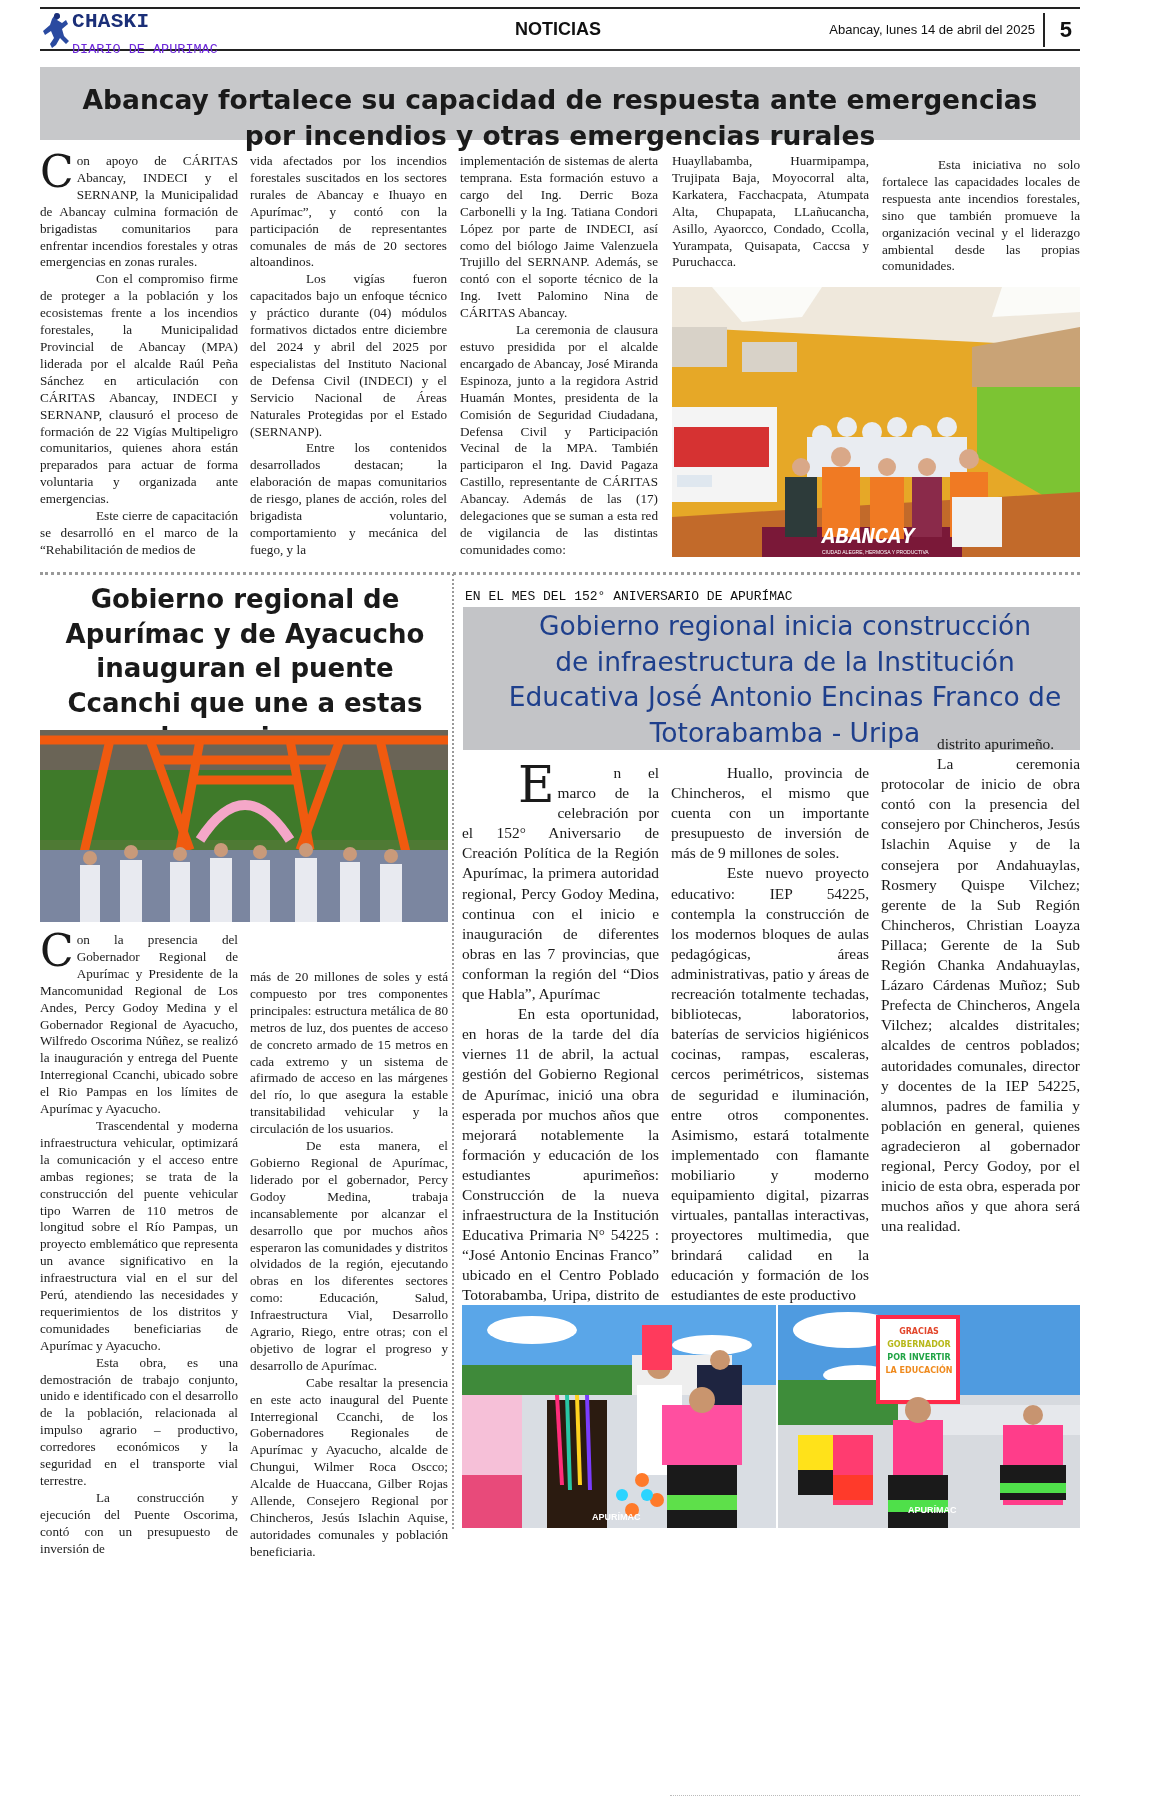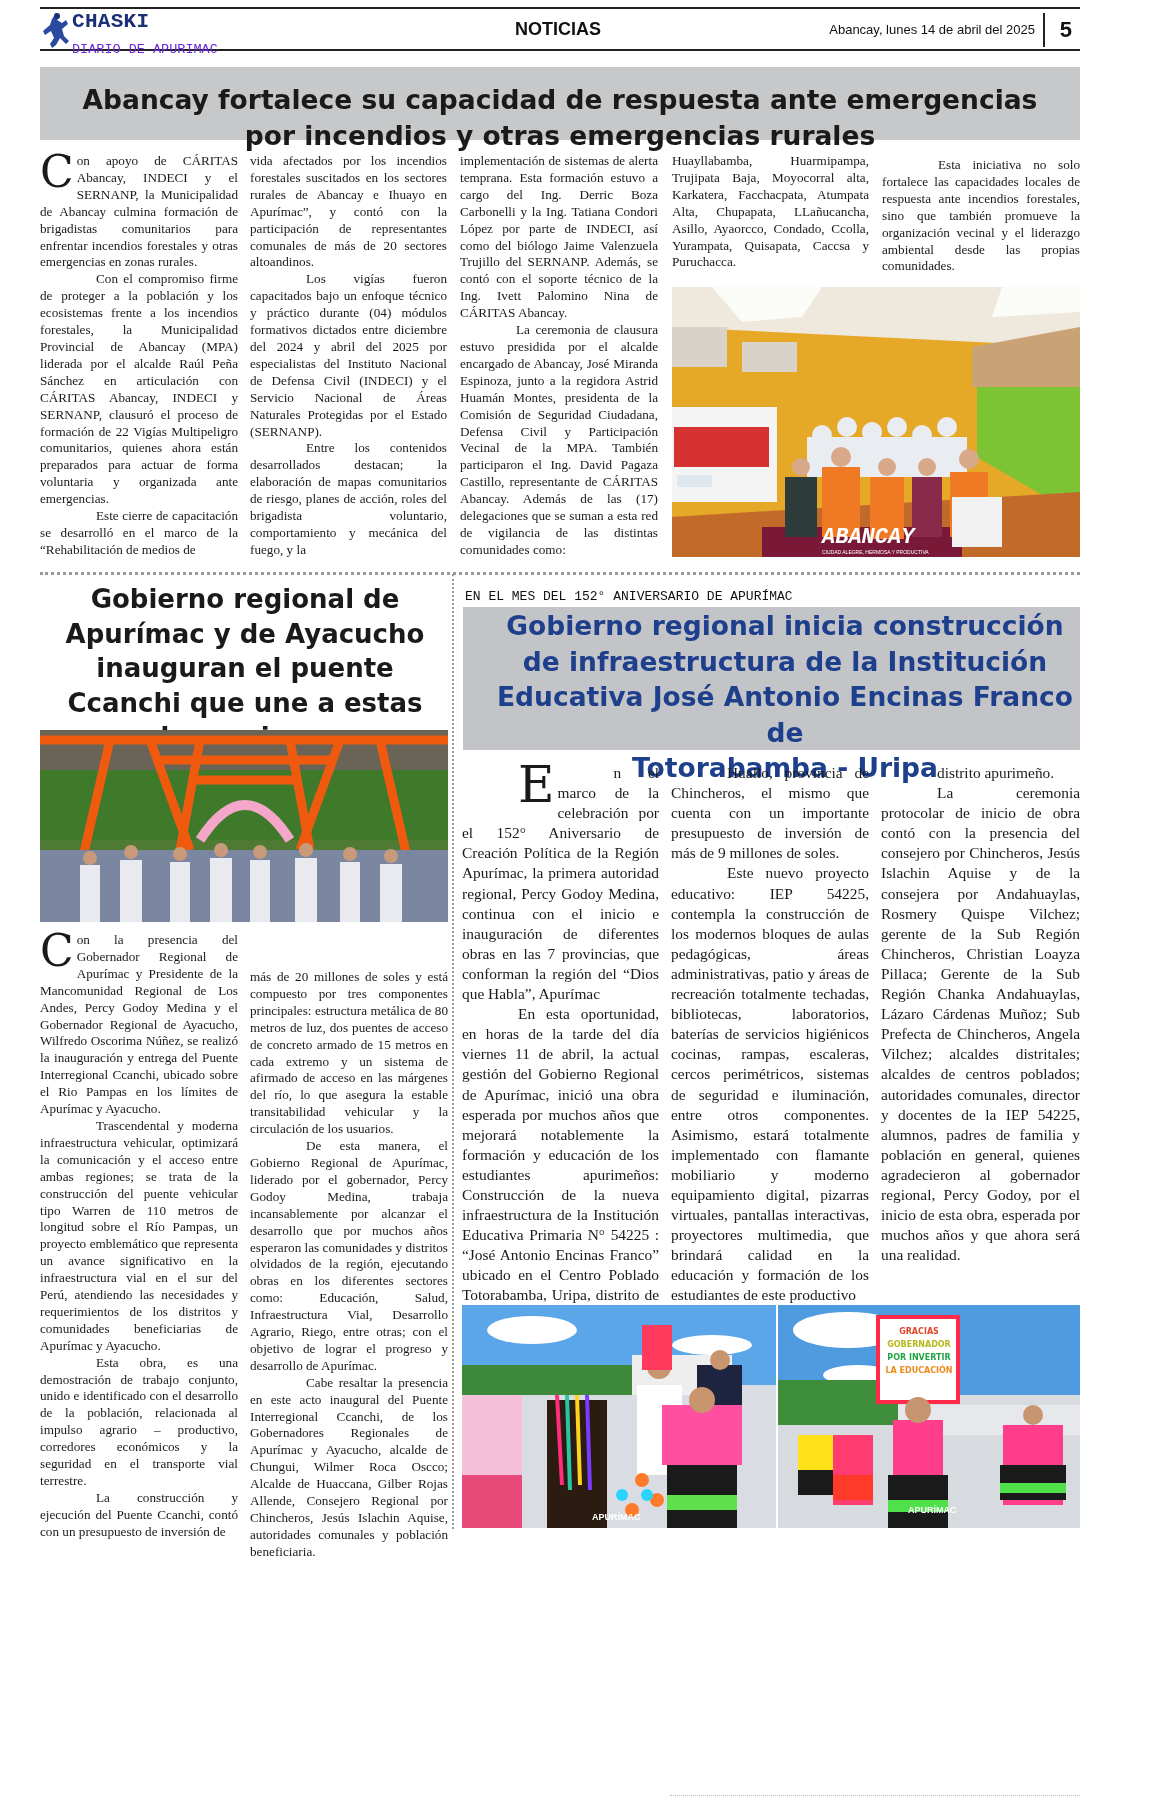--- a/index.html
+++ b/index.html
@@ -42,21 +42,21 @@
 
   
   .headline-2 { position: absolute; left: 40px; top: 582px; width: 410px; text-align: center;
     font-family: "DejaVu Sans", sans-serif; font-weight: bold; font-size: 26px; line-height: 34.5px; color: #1a1a1a; }
 
   
   .kicker { position: absolute; left: 465px; top: 589px; font-family: Liberation Mono, monospace;
     font-size: 13px; color: #111; text-align: center; }
   .headline-band-3 { position: absolute; left: 463px; top: 607px; width: 617px; height: 143px;
     background: #c3c4c7; text-align: center; }
-  .headline-3 { font-family: "DejaVu Sans", sans-serif; font-weight: bold; font-size: 26.5px; line-height: 35.5px;
+  .headline-3 { font-family: "DejaVu Sans", sans-serif; font-weight: normal; font-size: 26.5px; line-height: 35.5px;
     color: #1e3f8c; padding-top: 1px; margin-left: 27px; }
 
   .col.big { font-size: 15.4px; line-height: 20.1px; }
   .col.big p { text-indent: 56px; }
 
   .footer-rule { position: absolute; left: 670px; top: 1795px; width: 410px; height: 0; border-top: 1px dotted #bbb; }
 </style>
 </head>
 <body>
 
@@ -195,21 +195,21 @@
         <circle cx="310" cy="124" r="7"></circle>
           <circle cx="351" cy="126" r="7"></circle>
       </g>
     </svg>
   </div>
 
   <div class="col" style="left:40px; top:932px; width:198px;">
     <p class="noindent"><span class="dropcap">C</span><span>on la presencia del Gobernador Regional de Apurímac y Presidente de la Mancomunidad Regional de Los Andes, Percy Godoy Medina y el Gobernador Regional de Ayacucho, Wilfredo Oscorima Núñez, se realizó la inauguración y entrega del Puente Interregional Ccanchi, ubicado sobre el Rio Pampas en los límites de Apurímac y Ayacucho.</span></p>
     <p>Trascendental y moderna infraestructura vehicular, optimizará la comunicación y el acceso entre ambas regiones; se trata de la construcción del puente vehicular tipo Warren de 110 metros de longitud sobre el Río Pampas, un proyecto emblemático que representa un avance significativo en la infraestructura vial en el sur del Perú, atendiendo las necesidades y requerimientos de los distritos y comunidades beneficiarias de Apurímac y Ayacucho.</p>
     <p>Esta obra, es una demostración de trabajo conjunto, unido e identificado con el desarrollo de la población, relacionada al impulso agrario – productivo, corredores económicos y la seguridad en el transporte vial terrestre.</p>
-    <p>La construcción y ejecución del Puente Ccanchi, contó con un presupuesto de inversión de</p>
+    <p>La construcción y ejecución del Puente Oscorima, contó con un presupuesto de inversión de</p>
   </div>
 
   <div class="col" style="left:250px; top:932px; width:198px;margin-top:37px;">
     <p class="noindent">más de 20 millones de soles y está compuesto por tres componentes principales: estructura metálica de 80 metros de luz, dos puentes de acceso de concreto armado de 15 metros en cada extremo y un sistema de afirmado de acceso en las márgenes del río, lo que asegura la estable transitabilidad vehicular y la circulación de los usuarios.</p>
     <p>De esta manera, el Gobierno Regional de Apurímac, liderado por el gobernador, Percy Godoy Medina, trabaja incansablemente por alcanzar el desarrollo que por muchos años esperaron las comunidades y distritos olvidados de la región, ejecutando obras en los diferentes sectores como: Educación, Salud, Infraestructura Vial, Desarrollo Agrario, Riego, entre otras; con el objetivo de lograr el progreso y desarrollo de Apurímac.</p>
     <p>Cabe resaltar la presencia en este acto inaugural del Puente Interregional Ccanchi, de los Gobernadores Regionales de Apurímac y Ayacucho, alcalde de Chungui, Wilmer Roca Oscco; Alcalde de Huaccana, Gilber Rojas Allende, Consejero Regional por Chincheros, Jesús Islachin Aquise, autoridades comunales y población beneficiaria.</p>
   </div>
 </section>
 
 <section>
@@ -226,21 +226,21 @@
   <div class="col big" style="left:462px; top:763px; width:197px;">
     <p class="noindent"><span class="dropcap" style="font-size:50px; line-height:40px;">E</span><span>n el marco de la celebración por el 152° Aniversario de Creación Política de la Región Apurímac, la primera autoridad regional, Percy Godoy Medina, continua con el inicio e inauguración de diferentes obras en las 7 provincias, que conforman la región del “Dios que Habla”, Apurímac</span></p>
     <p>En esta oportunidad, en horas de la tarde del día viernes 11 de abril, la actual gestión del Gobierno Regional de Apurímac, inició una obra esperada por muchos años que mejorará notablemente la formación y educación de los estudiantes apurimeños: Construcción de la nueva infraestructura de la Institución Educativa Primaria N° 54225 : “José Antonio Encinas Franco” ubicado en el Centro Poblado Totorabamba, Uripa, distrito de Anco</p>
   </div>
 
   <div class="col big" style="left:671px; top:763px; width:198px;">
     <p class="noindent">Huallo, provincia de Chincheros, el mismo que cuenta con un importante presupuesto de inversión de más de 9 millones de soles.</p>
     <p>Este nuevo proyecto educativo: IEP 54225, contempla la construcción de los modernos bloques de aulas pedagógicas, áreas administrativas, patio y áreas de recreación totalmente techadas, bibliotecas, laboratorios, baterías de servicios higiénicos cocinas, rampas, escaleras, cercos perimétricos, sistemas de seguridad e iluminación, entre otros componentes. Asimismo, estará totalmente implementado con flamante mobiliario y moderno equipamiento digital, pizarras virtuales, pantallas interactivas, proyectores multimedia, que brindará calidad en la educación y formación de los estudiantes de este productivo</p>
   </div>
 
-  <div class="col big" style="left:881px; top:763px; width:199px;">
+  <div class="col big" style="left:881px; top:734px; width:199px;">
     <p class="noindent">distrito apurimeño.</p>
     <p>La ceremonia protocolar de inicio de obra contó con la presencia del consejero por Chincheros, Jesús Islachin Aquise y de la consejera por Andahuaylas, Rosmery Quispe Vilchez; gerente de la Sub Región Chincheros, Christian Loayza Pillaca; Gerente de la Sub Región Chanka Andahuaylas, Lázaro Cárdenas Muñoz; Sub Prefecta de Chincheros, Angela Vilchez; alcaldes distritales; alcaldes de centros poblados; autoridades comunales, director y docentes de la IEP 54225, alumnos, padres de familia y población en general, quienes agradecieron al gobernador regional, Percy Godoy, por el inicio de esta obra, esperada por muchos años y que ahora será una realidad.</p>
   </div>
 
   <div class="photo" style="left:462px; top:1305px; width:314px; height:223px;">
     <svg width="314" height="223" viewBox="0 0 314 223">
       <rect width="314" height="223" fill="#d9dde3"></rect>
       <rect width="314" height="80" fill="#5aa6e8"></rect>
       <ellipse cx="70" cy="25" rx="45" ry="14" fill="#ffffff"></ellipse>
       <ellipse cx="250" cy="40" rx="40" ry="10" fill="#ffffff"></ellipse>

